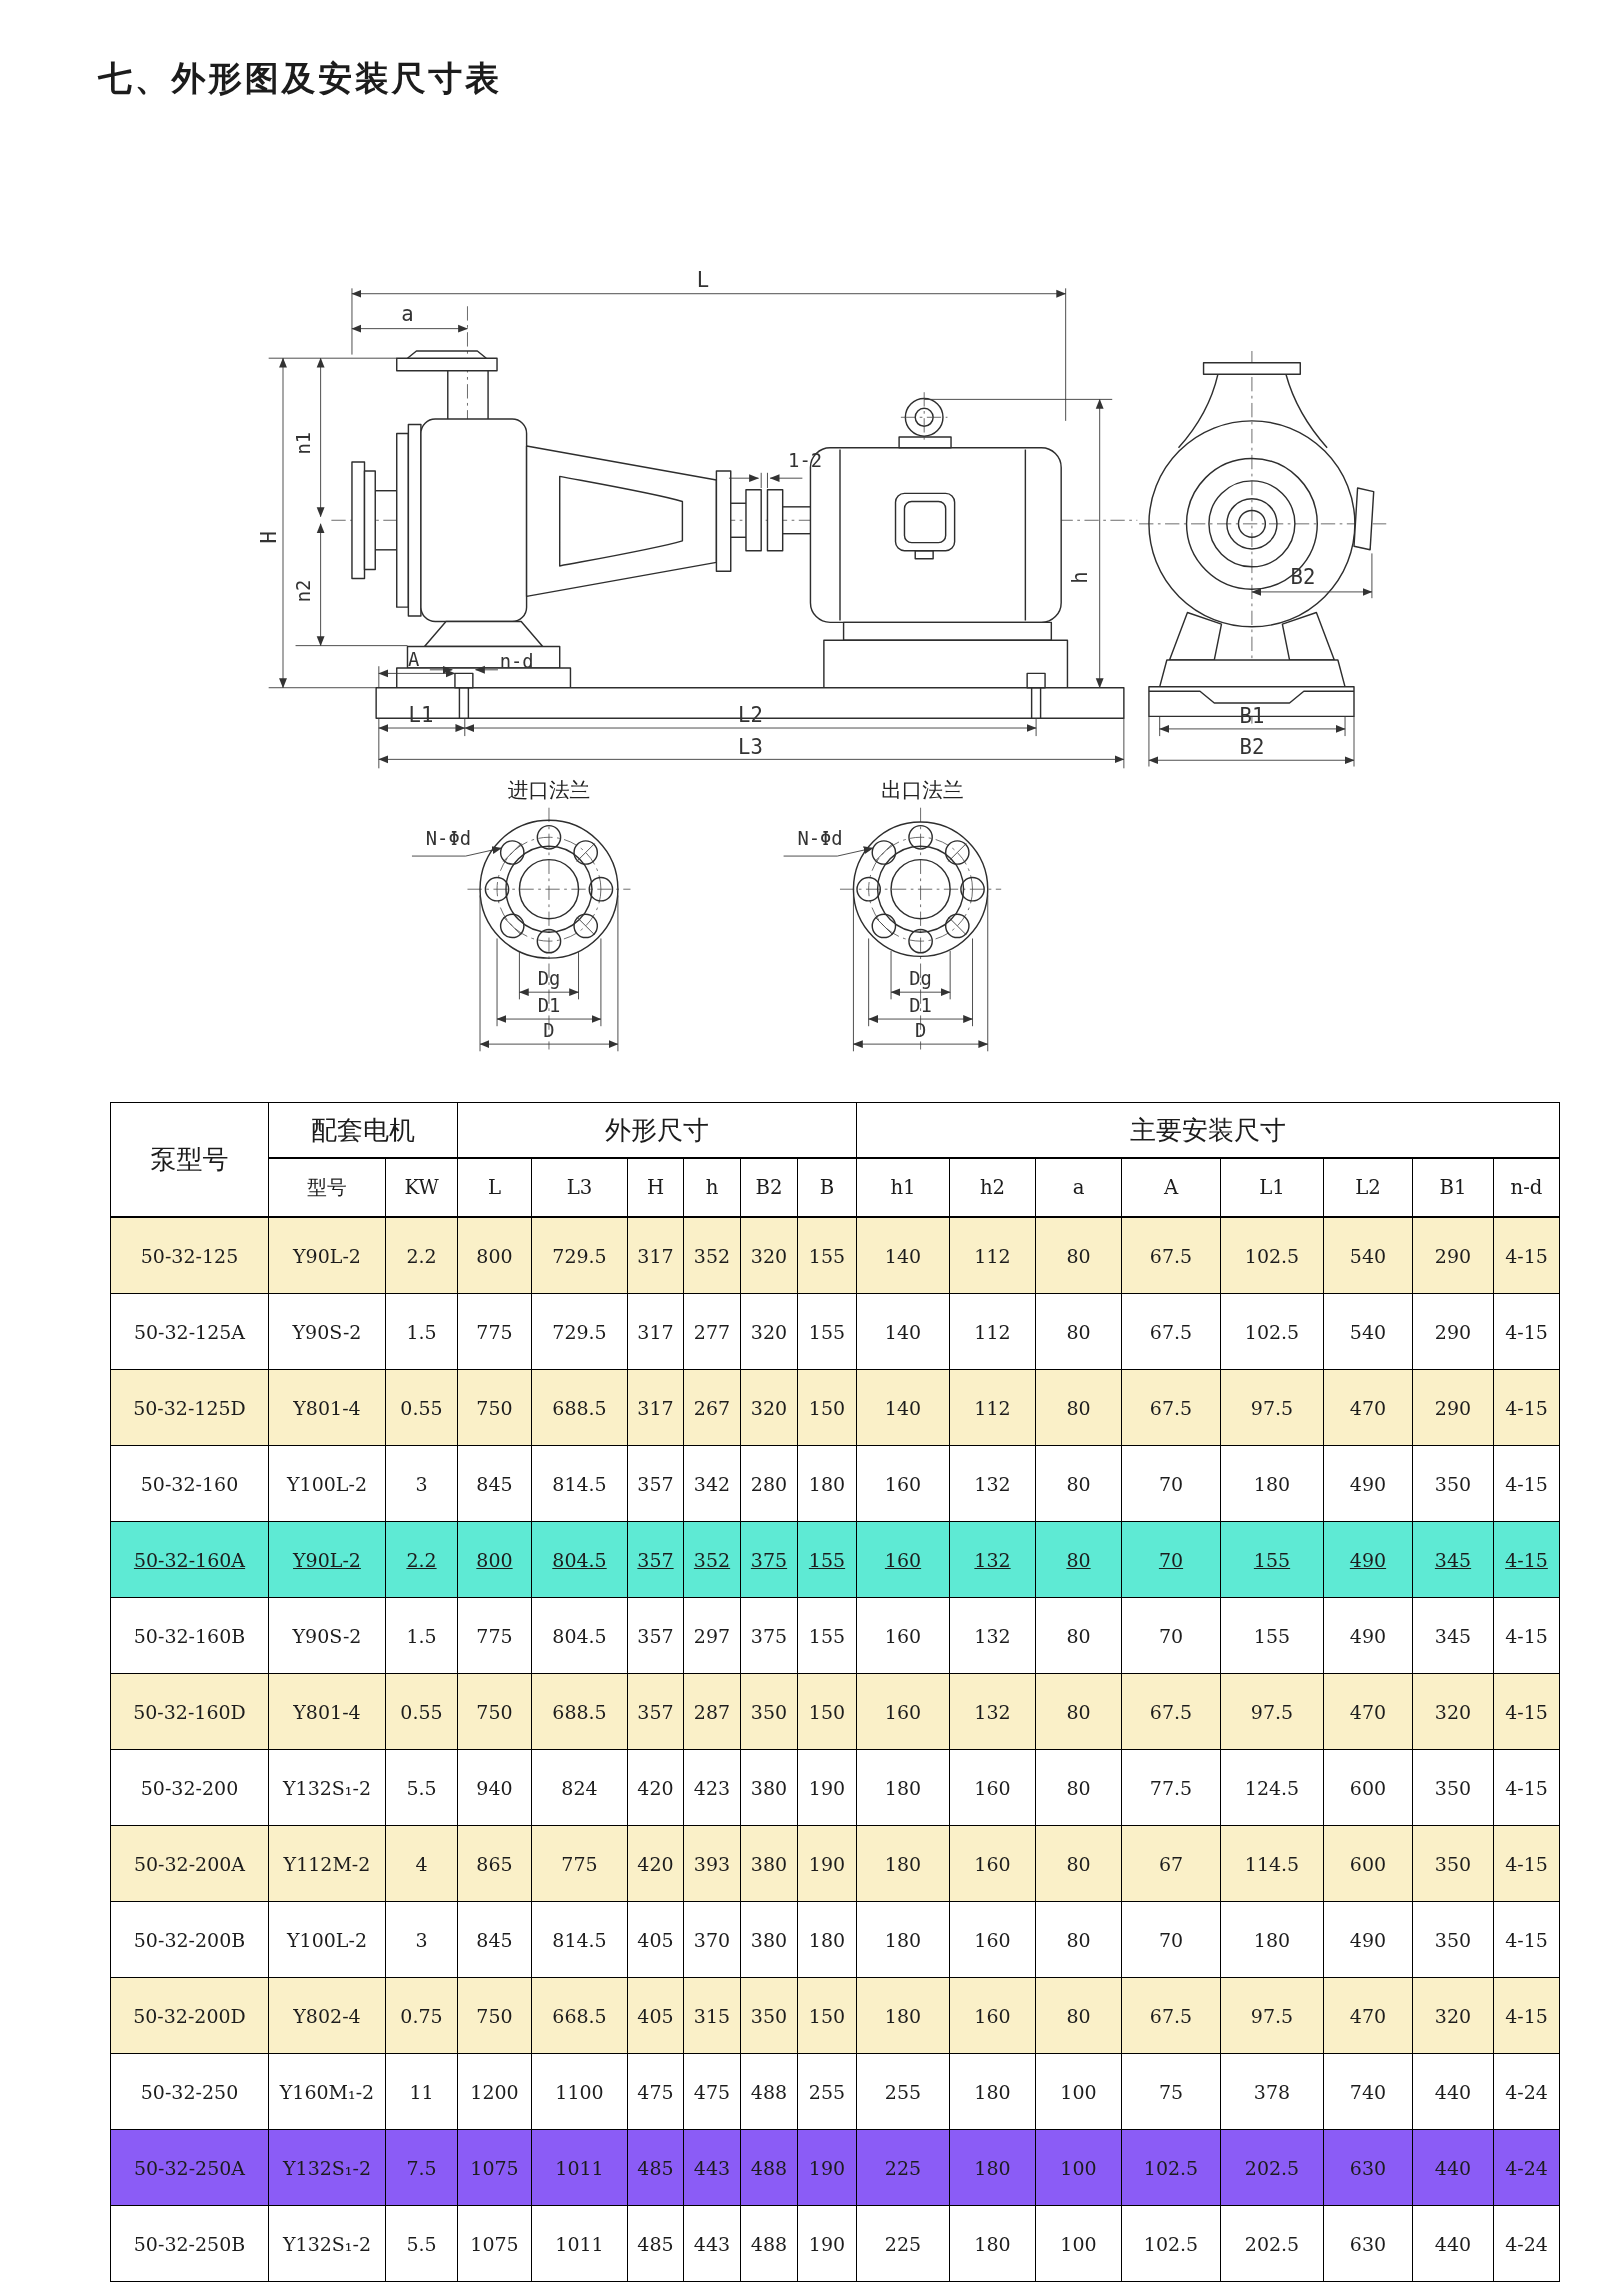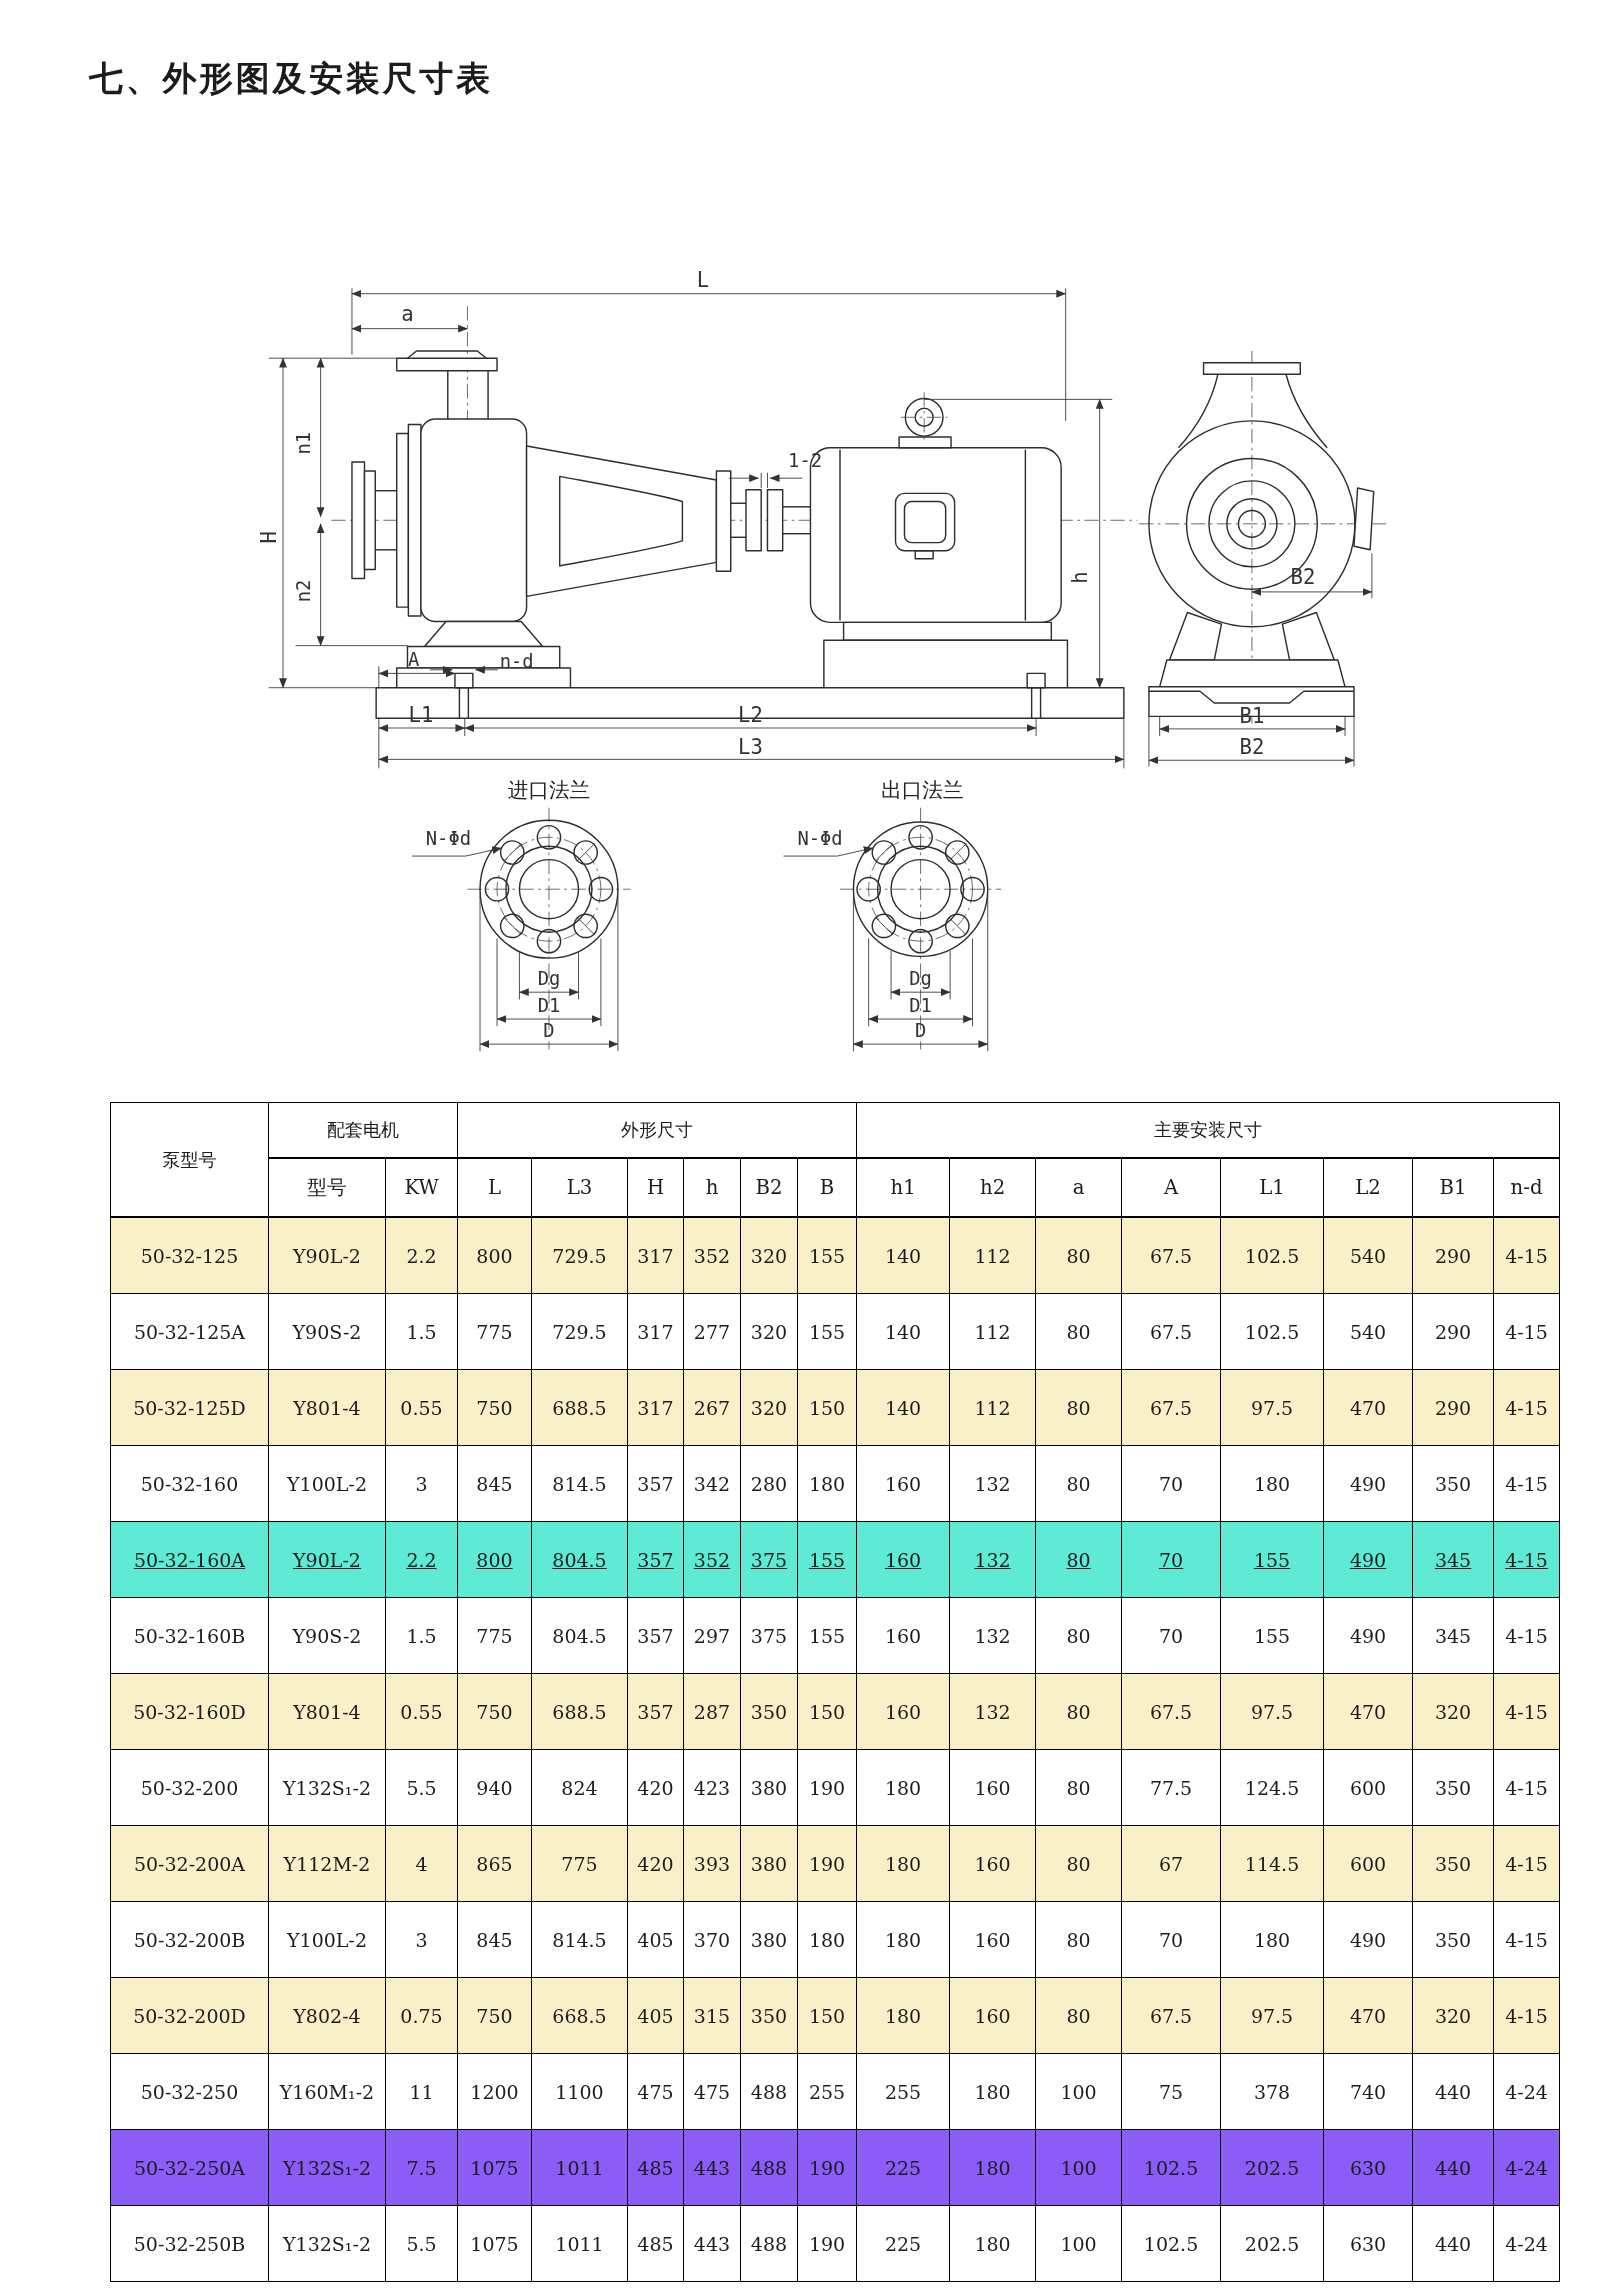--- a/index.html
+++ b/index.html
@@ -1,38 +1,38 @@
 <!DOCTYPE html>
 <html style="font-size:14.3px"><head>
 <meta charset="utf-8">
 <style>
   html,body{margin:0;padding:0;background:#888;}
   .page{position:relative;width:1620px;height:2291px;background:#ffffff;overflow:hidden;
         font-family:"Liberation Serif","DejaVu Serif",serif;color:#1c1c1c;}
-  .doc-title{position:absolute;left:89px;top:56px;font-size:34px;font-weight:bold;
+  .doc-title{position:absolute;left:98px;top:56px;font-size:34px;font-weight:bold;
         letter-spacing:2.7px;font-family:"Liberation Sans","DejaVu Sans",sans-serif;}
   svg{position:absolute;left:0;top:0;}
   
   .ol{stroke:#2e2e2e;stroke-width:1.6;fill:none;stroke-linejoin:round;}
   .olf{stroke:#2e2e2e;stroke-width:1.6;fill:#ffffff;stroke-linejoin:round;}
   .thin{stroke:#3a3a3a;stroke-width:1;fill:none;}
   .dl{stroke:#3a3a3a;stroke-width:1;fill:none;}
   .cl{stroke:#4a4a4a;stroke-width:0.9;fill:none;stroke-dasharray:16 5 3 5;}
   .dim{font-family:"DejaVu Sans Mono",monospace;font-size:21px;fill:#333;}
   .dimb{font-family:"DejaVu Sans Mono",monospace;font-size:23px;fill:#333;}
   .cjk{font-family:"Liberation Serif","DejaVu Serif",serif;font-size:23px;fill:#222;}
   .arrfill{fill:#333;}
   
   .tblwrap{position:absolute;left:110px;top:1102px;width:1450px;}
   table{border-collapse:collapse;width:1450px;table-layout:fixed;
         font-family:"DejaVu Serif","Liberation Serif",serif;}
   th,td{border:0.9px solid #000;text-align:center;vertical-align:middle;
         font-weight:normal;font-size:19px;padding:0;overflow:hidden;white-space:nowrap;}
   table{border:1.8px solid #000;}
-  thead tr.grp th{height:54px;font-size:18px;border-bottom:2.7px solid #000;}
+  thead tr.grp th{height:54px;font-size:26px;border-bottom:2.7px solid #000;}
   thead tr.sub th{height:57px;font-size:19.7px;border-bottom:2.7px solid #000;}
   tbody td{height:75px;border-top:1.8px solid #000;}
 </style>
 </head>
 <body>
 
 <div class="page">
 
   <div class="doc-title">七、外形图及安装尺寸表</div>
 

